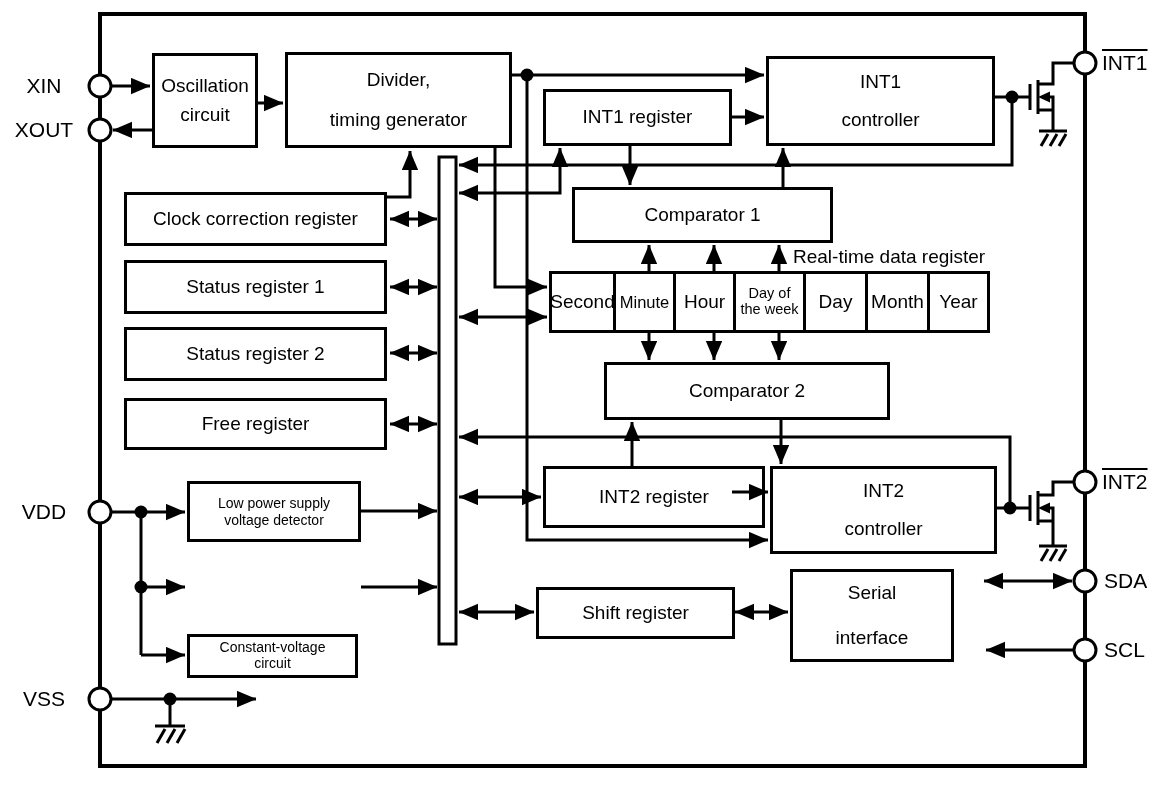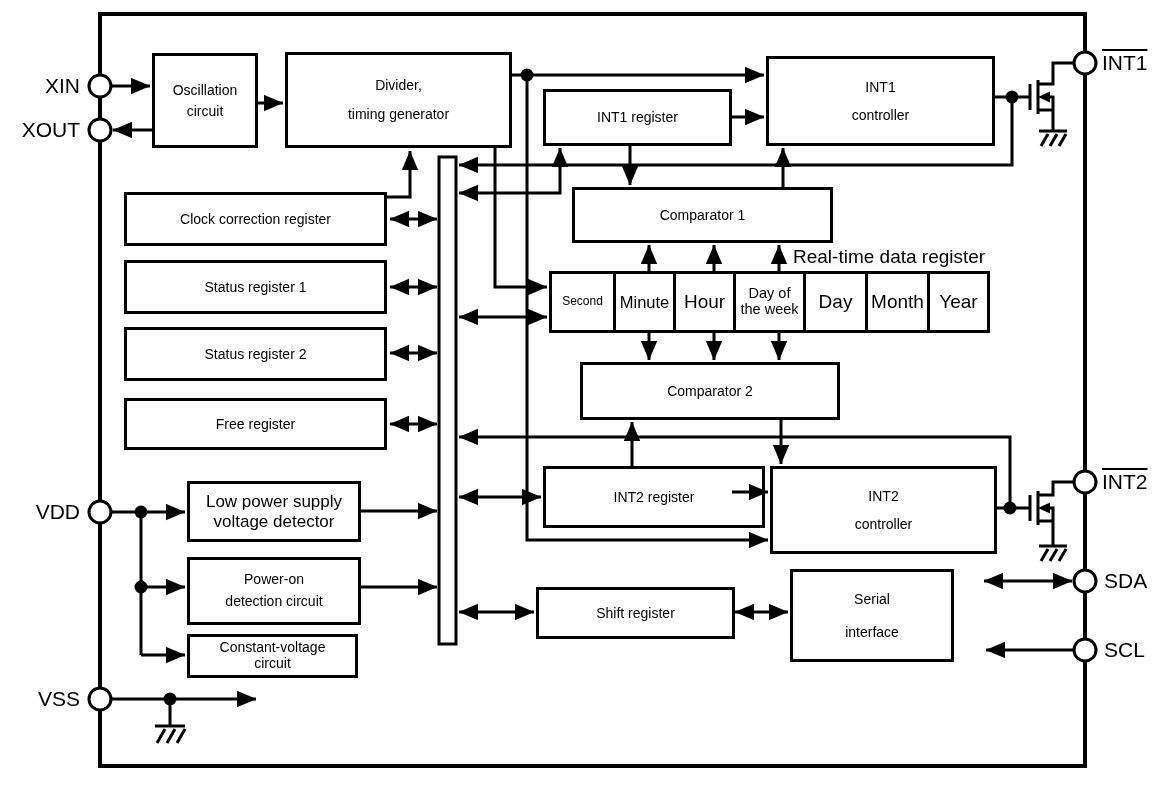--- a/index.html
+++ b/index.html
@@ -4,33 +4,33 @@
 <style>
   html,body{margin:0;padding:0;background:#ffffff;}
   #stage{
     position:relative;width:1176px;height:787px;background:#ffffff;
     font-family:"Liberation Sans","DejaVu Sans",sans-serif;color:#000;
     overflow:hidden;
   }
   .block{
     position:absolute;box-sizing:border-box;border:3px solid #000;background:#fff;
     display:flex;align-items:center;justify-content:center;text-align:center;
-    font-size:14px;line-height:1.3;white-space:pre-line;z-index:2;
+    font-size:19px;line-height:1.3;white-space:pre-line;z-index:2;
   }
   .lh-w{line-height:2.1;}
   .lh-c{line-height:2.0;}
   .lh-s{line-height:2.35;}
   .lh-m{line-height:1.5;}
-  .lh-t{line-height:1.15;font-size:17px;}
+  .lh-t{line-height:1.15;font-size:14px;}
   .lh-u{line-height:1.12;font-size:14px;}
   .pinlabel{
     position:absolute;font-size:21px;z-index:4;white-space:nowrap;
   }
   .pinlabel.right{text-align:left;}
-  .pinlabel.left{text-align:right;width:72px;}
+  .pinlabel.left{text-align:center;width:72px;}
   .ovl{text-decoration:overline;}
   .rtcrow{
     position:absolute;left:549px;top:271px;width:441px;height:62px;
     box-sizing:border-box;border:3px solid #000;background:#fff;display:flex;z-index:2;
   }
   .rtccell{
     box-sizing:border-box;border-left:3px solid #000;display:flex;align-items:center;
     justify-content:center;text-align:center;font-size:19px;line-height:1.1;
     white-space:pre-line;flex-shrink:0;
   }
@@ -47,41 +47,39 @@
 <div id="stage">
 
   <div class="block lh-m" style="left:152px;top:53px;width:106px;height:95px">Oscillation
 circuit</div>
   <div class="block lh-w" style="left:285px;top:52px;width:227px;height:96px">Divider,
 timing generator</div>
   <div class="block" style="left:543px;top:89px;width:189px;height:57px">INT1 register</div>
   <div class="block lh-c" style="left:766px;top:56px;width:229px;height:90px">INT1
 controller</div>
   <div class="block" style="left:572px;top:187px;width:261px;height:56px">Comparator 1</div>
-  <div class="block" style="left:580px;top:362px;width:260px;height:58px">Comparator 2</div>
+  <div class="block" style="left:604px;top:362px;width:286px;height:58px">Comparator 2</div>
   <div class="block" style="left:543px;top:466px;width:222px;height:62px">INT2 register</div>
   <div class="block lh-c" style="left:770px;top:466px;width:227px;height:88px">INT2
 controller</div>
   <div class="block" style="left:124px;top:192px;width:263px;height:54px">Clock correction register</div>
   <div class="block" style="left:124px;top:260px;width:263px;height:54px">Status register 1</div>
   <div class="block" style="left:124px;top:327px;width:263px;height:54px">Status register 2</div>
   <div class="block" style="left:124px;top:398px;width:263px;height:52px">Free register</div>
   <div class="block lh-t" style="left:187px;top:481px;width:174px;height:61px">Low power supply
 voltage detector</div>
-  <div class="block" style="left:187px;top:557px;width:174px;height:68px;line-height:1.55">Power-on
-detection circuit</div>
   <div class="block lh-u" style="left:187px;top:634px;width:171px;height:44px">Constant-voltage
 circuit</div>
   <div class="block" style="left:536px;top:587px;width:199px;height:52px">Shift register</div>
   <div class="block lh-s" style="left:790px;top:569px;width:164px;height:93px">Serial
 interface</div>
 
   <div class="rtclabel">Real-time data register</div>
   <div class="rtcrow">
-    <div class="rtccell" style="width:61px;font-size:12px">Second</div>
+    <div class="rtccell" style="width:61px;font-size:19px">Second</div>
     <div class="rtccell" style="width:60px;font-size:16.5px">Minute</div>
     <div class="rtccell" style="width:60px">Hour</div>
     <div class="rtccell" style="width:70px;font-size:14.5px">Day of
 the week</div>
     <div class="rtccell" style="width:62px">Day</div>
     <div class="rtccell" style="width:62px">Month</div>
     <div class="rtccell" style="width:60px;flex:1">Year</div>
   </div>
 
   <div class="pinlabel left" style="left:8px;top:74px">XIN</div>

